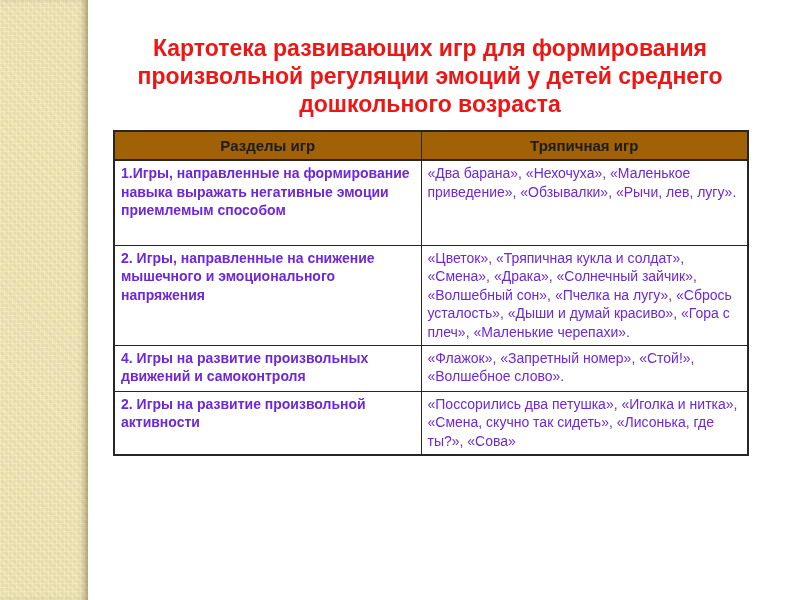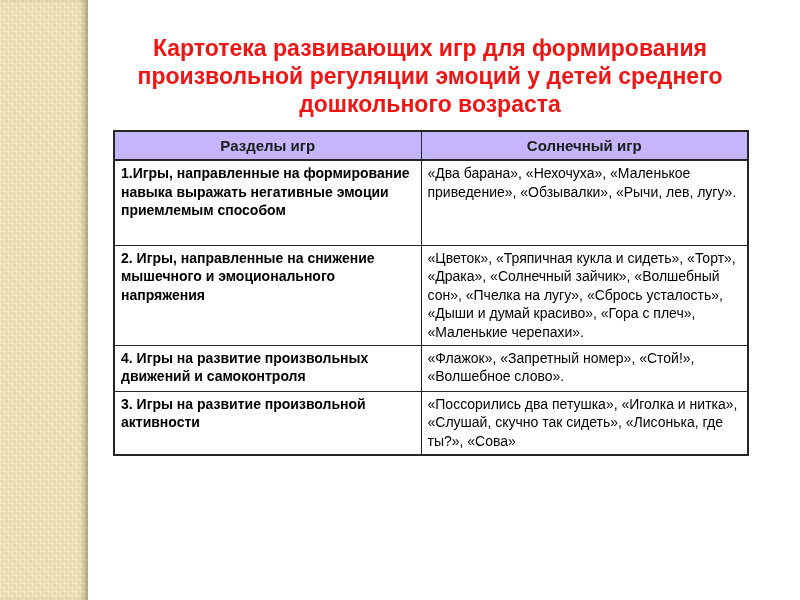--- a/index.html
+++ b/index.html
@@ -43,37 +43,37 @@
     width: 634px;
     border-collapse: collapse;
     table-layout: fixed;
     border: 2px solid #262626;
     background: #ffffff;
   }
   table.games col.c-sections { width: 307px; }
   table.games col.c-names    { width: 327px; }
 
   table.games th {
-    background: #c4b5fd;
+    background: #a16207;
     border: 1px solid #262626;
     border-bottom: 2px solid #262626;
     height: 29px;
     font-size: 15px;
     font-weight: bold;
     color: #1c1c1c;
     text-align: center;
     vertical-align: middle;
   }
   table.games td {
     border: 1px solid #262626;
     vertical-align: top;
     padding: 3px 7px 4px 6px;
     font-size: 14px;
     line-height: 1.32;
-    color: #000000;
+    color: #6d28d9;
   }
   td.section { font-weight: bold; }
   td.games-list { font-weight: normal; }
 
   tr.r0 { height: 85px; }
   tr.r1 { height: 97px; }
   tr.r2 { height: 47px; }
   tr.r3 { height: 46px; margin-left: 16px; }
   tr.r4 { height: 56px; }
   tr.r5 { height: 64px; }
@@ -88,36 +88,36 @@
     <h1 class="title">Картотека развивающих игр для формирования произвольной регуляции эмоций у детей среднего дошкольного возраста</h1>
 
     <table class="games">
       <colgroup>
         <col class="c-sections">
         <col class="c-names">
       </colgroup>
       <thead>
         <tr>
           <th>Разделы игр</th>
-          <th>Солнечный игр</th>
+          <th>Тряпичная игр</th>
         </tr>
       </thead>
       <tbody>
         <tr class="r0">
           <td class="section">1.Игры, направленные на формирование навыка выражать негативные эмоции приемлемым способом</td>
           <td class="games-list">«Два барана», «Нехочуха», «Маленькое приведение»,  «Обзывалки», «Рычи, лев, лугу».</td>
         </tr>
         <tr class="r1">
           <td class="section">2. Игры, направленные на снижение мышечного и эмоционального напряжения</td>
-          <td class="games-list">«Цветок», «Тряпичная кукла и сидеть», «Торт», «Драка», «Солнечный зайчик», «Волшебный сон», «Пчелка на лугу», «Сбрось усталость», «Дыши и думай красиво», «Гора с плеч», «Маленькие черепахи».</td>
+          <td class="games-list">«Цветок», «Тряпичная кукла и солдат», «Смена», «Драка», «Солнечный зайчик», «Волшебный сон», «Пчелка на лугу», «Сбрось усталость», «Дыши и думай красиво», «Гора с плеч», «Маленькие черепахи».</td>
         </tr>
         <tr class="r3">
           <td class="section">4. Игры на развитие произвольных движений и самоконтроля</td>
           <td class="games-list">«Флажок», «Запретный номер», «Стой!», «Волшебное слово».</td>
         </tr>
         <tr class="r4">
-          <td class="section">3. Игры на развитие произвольной активности</td>
-          <td class="games-list">«Поссорились два петушка», «Иголка и нитка», «Слушай, скучно так сидеть», «Лисонька, где ты?», «Сова»</td>
+          <td class="section">2. Игры на развитие произвольной активности</td>
+          <td class="games-list">«Поссорились два петушка», «Иголка и нитка», «Смена, скучно так сидеть», «Лисонька, где ты?», «Сова»</td>
         </tr>
       </tbody>
     </table>
   </div>
 </div>
 
 </body></html>

